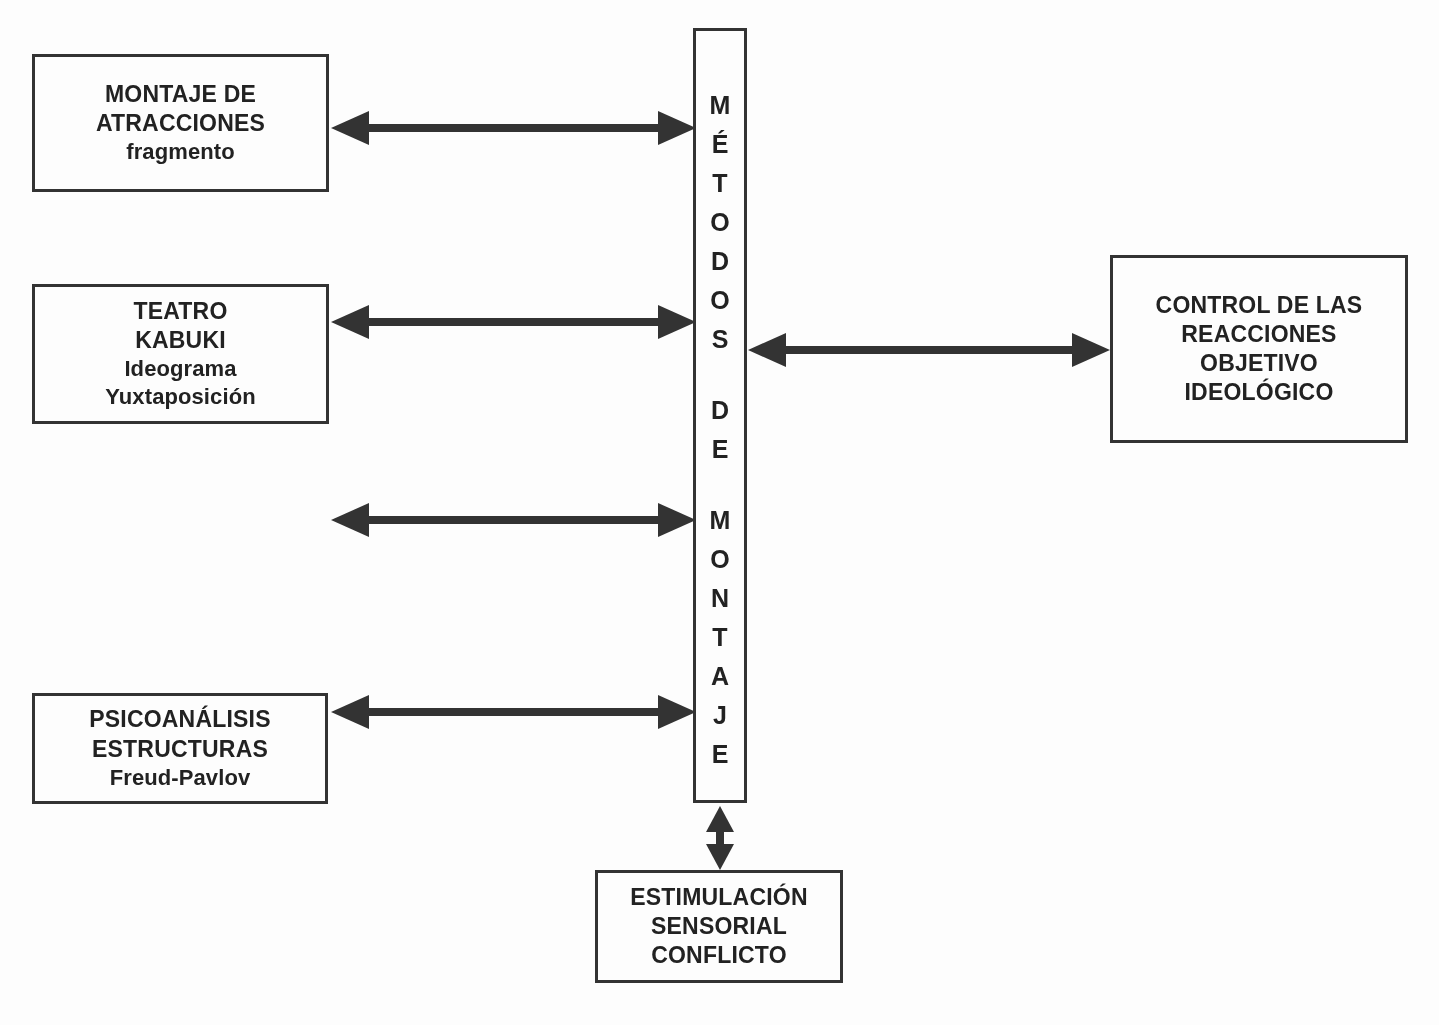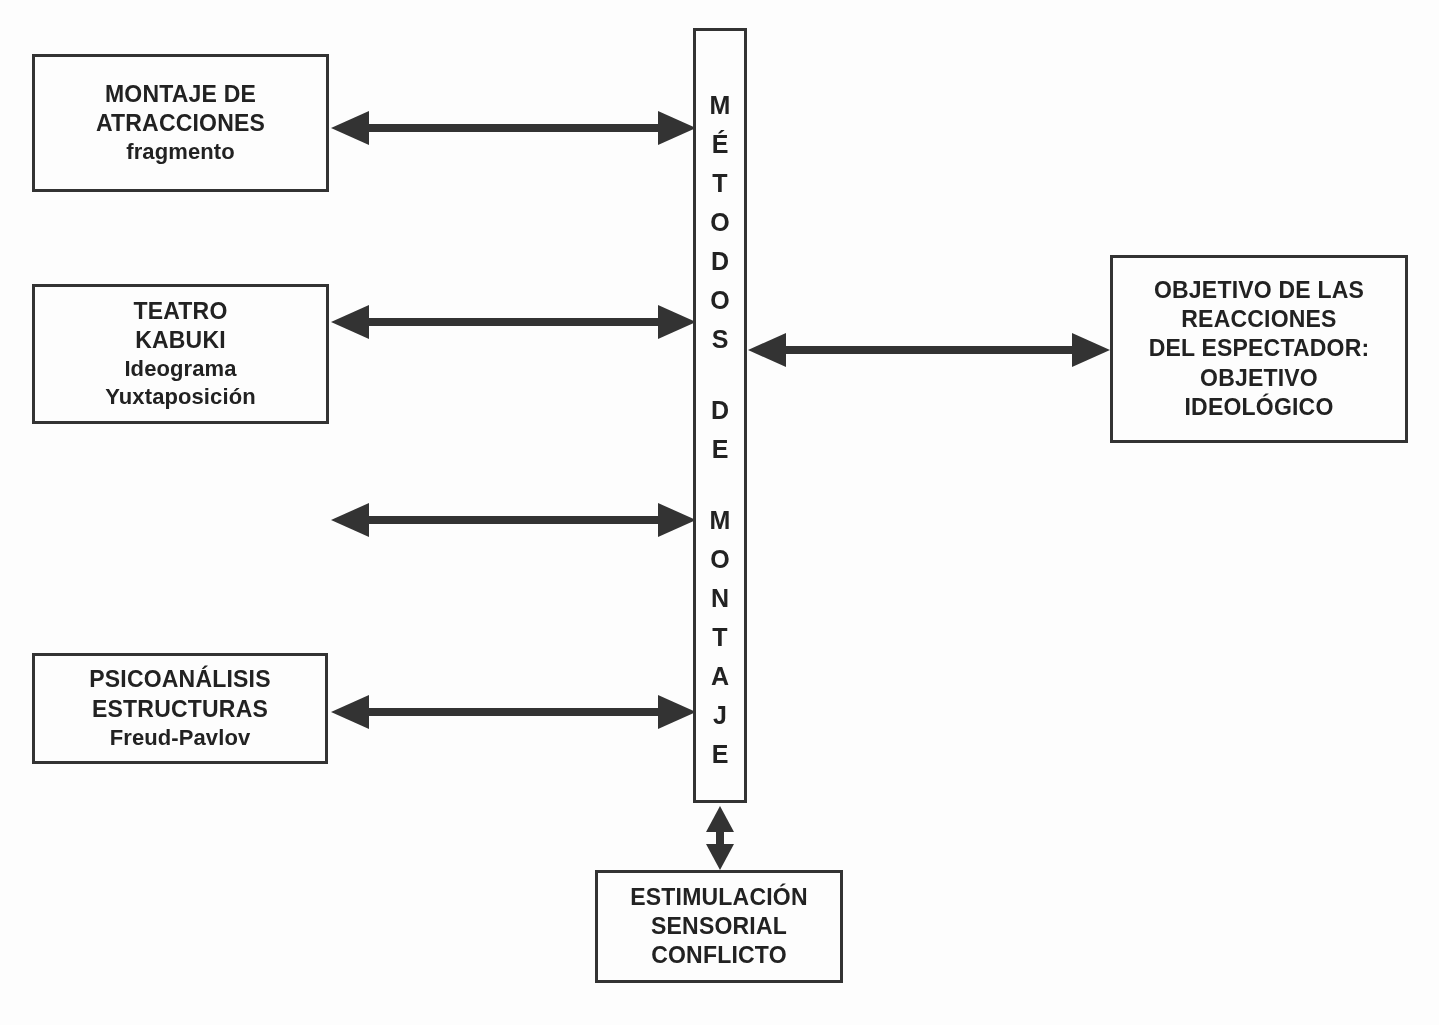--- a/index.html
+++ b/index.html
@@ -86,30 +86,29 @@
   </div>
 
   <div class="box" style="left:32px; top:256px; width:297px; height:140px;margin-top:28px;">
     <span class="line cap">TEATRO</span>
     <span class="line cap">KABUKI</span>
     <span class="line mixed">Ideograma</span>
     <span class="line mixed">Yuxtaposición</span>
   </div>
 
 
-  <div class="box" style="left:32px; top:653px; width:296px; height:111px;">
+  <div class="box" style="left:32px; top:693px; width:296px; height:111px;">
     <span class="line cap">PSICOANÁLISIS</span>
     <span class="line cap">ESTRUCTURAS</span>
     <span class="line mixed">Freud-Pavlov</span>
   </div>
 
   <div class="box" style="left:1110px; top:255px; width:298px; height:188px;">
-    <span class="line cap">OBJETIVO DE LAS</span>
+    <span class="line cap">CONTROL DE LAS</span>
     <span class="line cap">REACCIONES</span>
-    <span class="line cap">DEL ESPECTADOR:</span>
     <span class="line cap">OBJETIVO</span>
     <span class="line cap">IDEOLÓGICO</span>
   </div>
 
   <div class="box" style="left:595px; top:870px; width:248px; height:113px;text-align:right;">
     <span class="line cap">ESTIMULACIÓN</span>
     <span class="line cap">SENSORIAL</span>
     <span class="line cap">CONFLICTO</span>
   </div>
 

